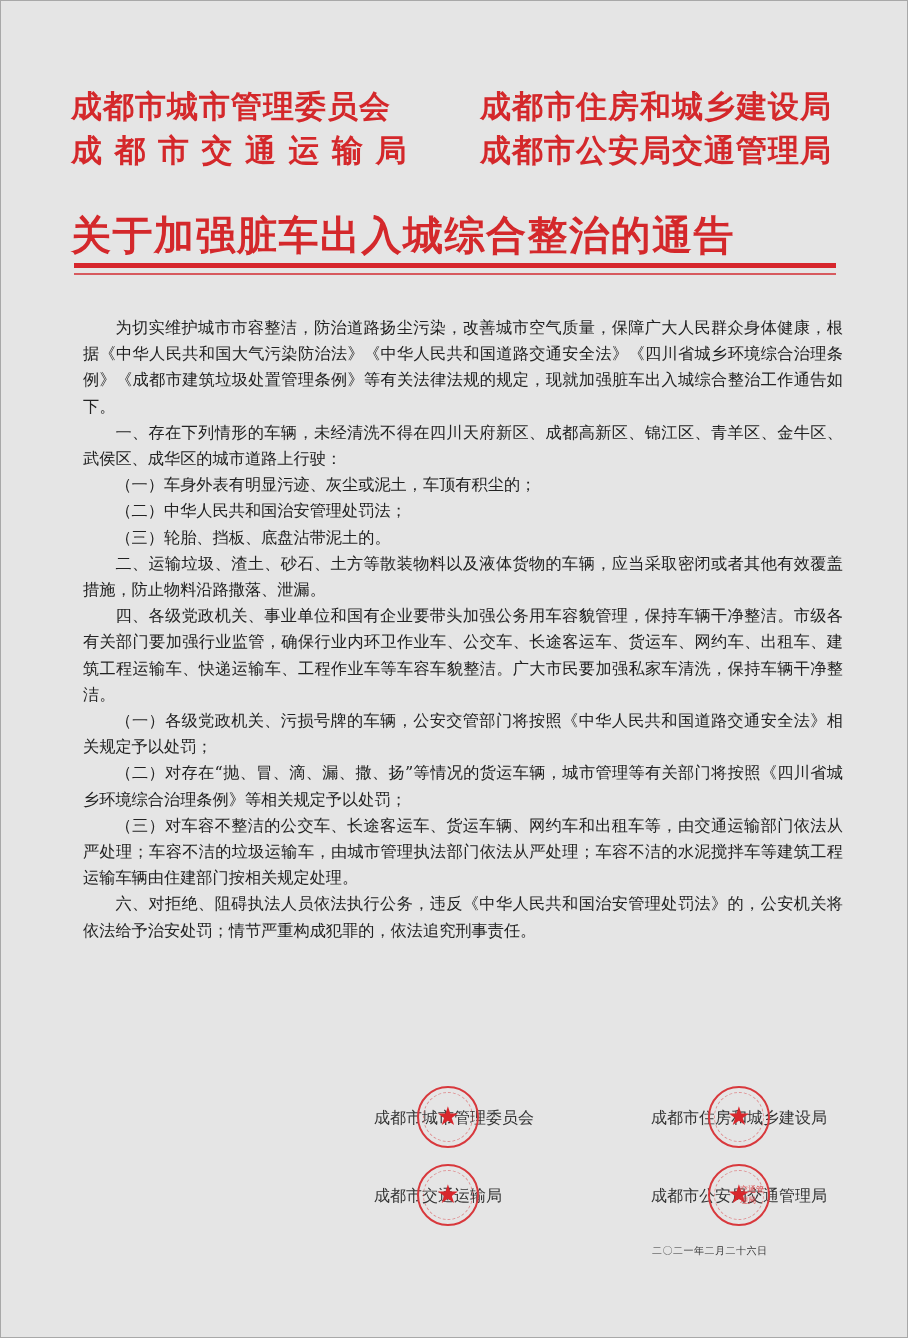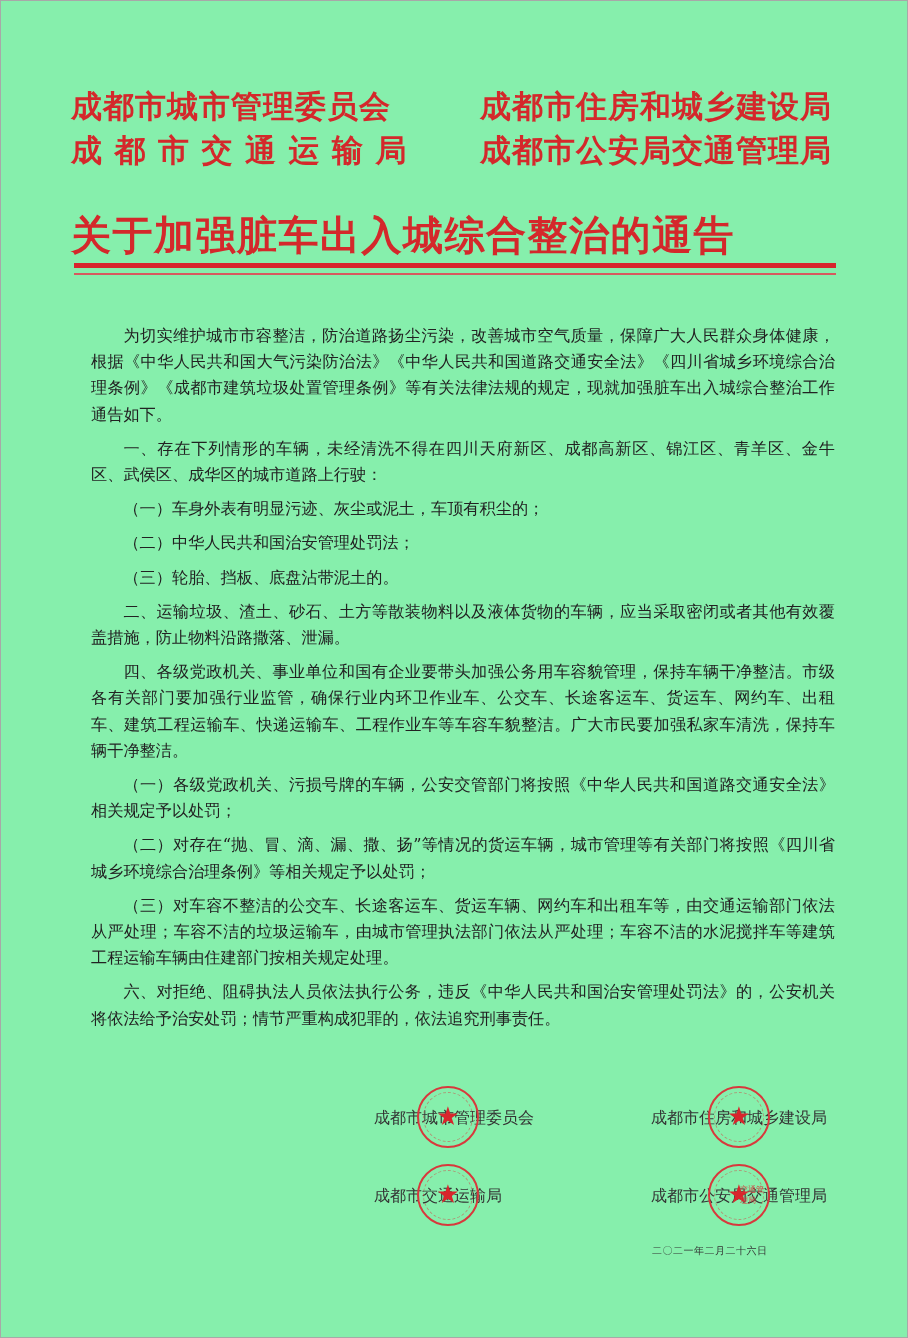--- a/index.html
+++ b/index.html
@@ -1,35 +1,35 @@
 <!DOCTYPE html>
 <html><head>
 <meta charset="utf-8">
 <style>
   html, body { margin: 0; padding: 0; background: #ffffff; }
   body { width: 908px; height: 1338px; position: relative; overflow: hidden;
          font-family: "DejaVu Serif", "Liberation Serif", serif; }
   .page { position: absolute; left: 0; top: 0; width: 906px; height: 1336px;
-          border: 1px solid #a8a8a8; background: #86efac; }
+          border: 1px solid #a8a8a8; background: #e5e5e5; }
   .issuer { position: absolute; color: #d4282b; font-weight: bold;
             font-family: "DejaVu Serif", "Liberation Serif", serif;
             font-size: 31px; line-height: 40px; white-space: nowrap; }
   .issuer.l1 { left: 70px; top: 85px; letter-spacing: 1px; }
   .issuer.l2 { left: 70px; top: 129px; letter-spacing: 12.5px; }
   .issuer.r1 { left: 479px; top: 85px; letter-spacing: 1px; }
   .issuer.r2 { left: 479px; top: 129px; letter-spacing: 1px; }
   .title { position: absolute; left: 70px; top: 208px; width: 780px;
            color: #d4282b; font-weight: bold; font-size: 40px; line-height: 52px;
            letter-spacing: 1.5px; white-space: nowrap; }
   .rule-thick { position: absolute; left: 73px; top: 262px; width: 762px; height: 5px; background: #d6262c; }
   .rule-thin { position: absolute; left: 73px; top: 272px; width: 762px; height: 2px; background: #d75a5e; }
   .body-text { position: absolute; left: 82px; top: 314px; width: 760px;
                font-size: 16.2px; line-height: 26.2px; color: #222;
                text-align: justify; }
-  .body-text p { margin: 8px; text-indent: 2em; }
+  .body-text p { margin: 0; text-indent: 2em; }
   .sign { position: absolute; font-size: 16px; color: #333; white-space: nowrap; }
   .seal { position: absolute; width: 62px; height: 62px; border-radius: 50%;
           border: 2.5px solid #d8383c; box-sizing: border-box; }
   .seal .star { position: absolute; left: 50%; top: 50%; transform: translate(-50%,-52%);
                 color: #d8262c; font-size: 26px; line-height: 26px; font-family: "DejaVu Sans", sans-serif; }
   .seal .ring { position: absolute; inset: 4px; border-radius: 50%; border: 1px dashed rgba(216,56,60,0.5); }
   .seal .sub { position: absolute; left: 0; right: 0; bottom: 18px; text-align: left;
                font-size: 8px; color: #d8383c; font-family: "DejaVu Sans", sans-serif; margin-left: 30px; }
   .date { position: absolute; left: 651px; top: 1243px; font-size: 10px; color: #333;
           letter-spacing: 0.5px; white-space: nowrap; }

